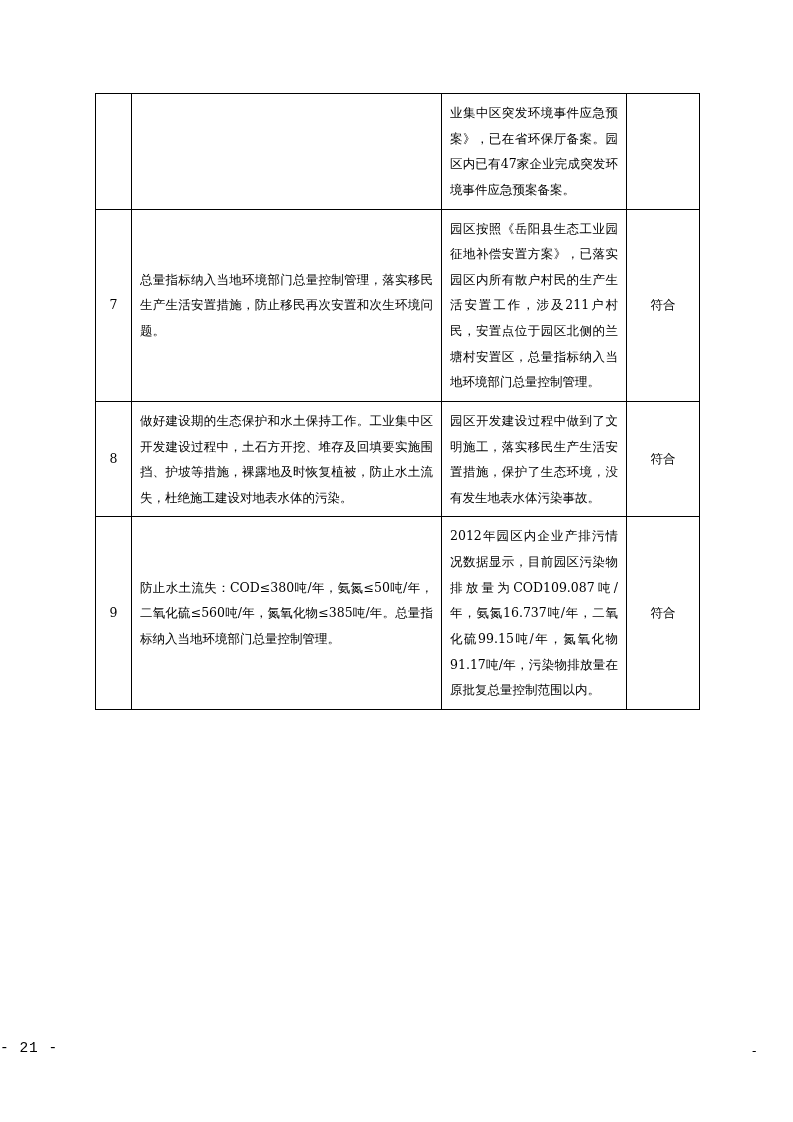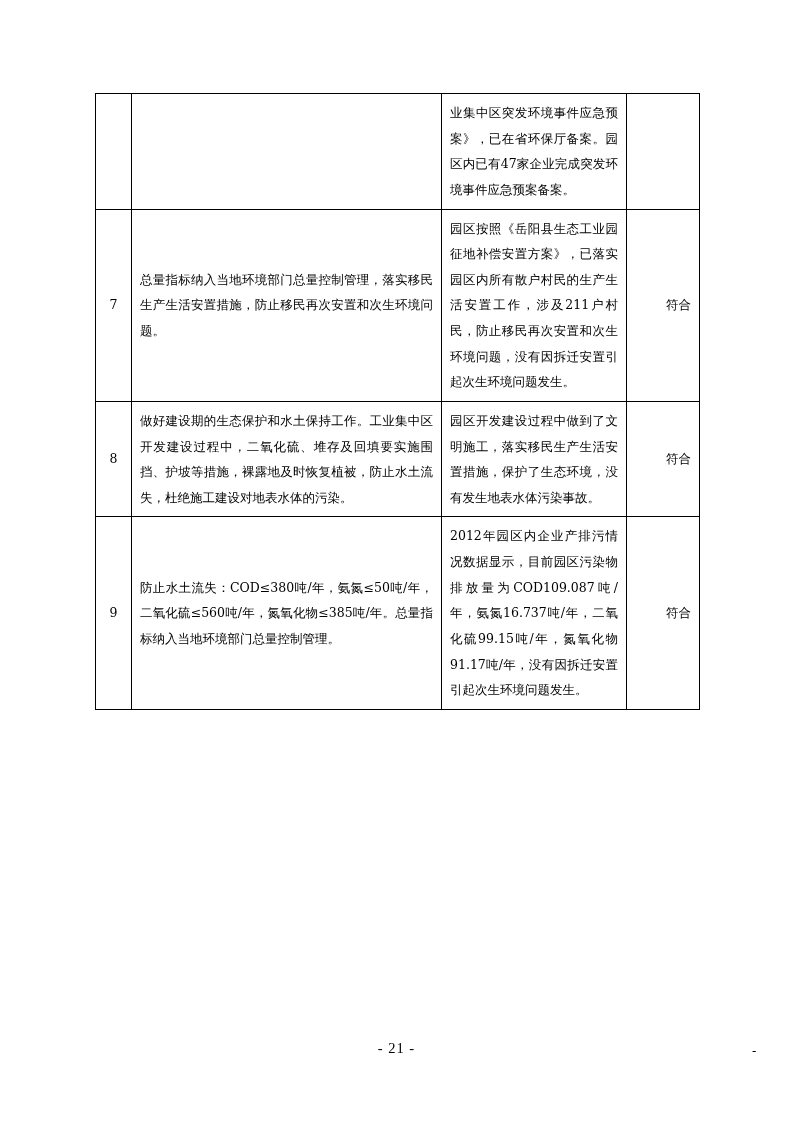--- a/index.html
+++ b/index.html
@@ -50,34 +50,34 @@
   }
   td.req {
     text-align: justify;
     text-justify: inter-ideograph;
   }
   td.stat {
     text-align: justify;
     text-justify: inter-ideograph;
   }
   td.ok {
-    text-align: right;
+    text-align: center;
     vertical-align: middle;
     font-size: 12.5px;
   }
   td.empty {
     padding: 0;
   }
   .footer {
     position: absolute;
     left: 0;
     top: 1040px;
     width: 793px;
-    text-align: center;
-    font-family: Liberation Serif, serif;
+    text-align: left;
+    font-family: Liberation Mono, monospace;
     font-size: 14.5px;
     letter-spacing: 1px;
   }
   .edge-mark {
     position: absolute;
     left: 752px;
     top: 1043px;
     font-family: "DejaVu Serif", "Liberation Serif", serif;
     font-size: 13px;
     color: #000000;
@@ -98,33 +98,33 @@
     <tbody>
       <tr>
         <td class="num empty"></td>
         <td class="req empty"></td>
         <td class="stat">业集中区突发环境事件应急预案》，已在省环保厅备案。园区内已有47家企业完成突发环境事件应急预案备案。</td>
         <td class="ok empty"></td>
       </tr>
       <tr>
         <td class="num">7</td>
         <td class="req">总量指标纳入当地环境部门总量控制管理，落实移民生产生活安置措施，防止移民再次安置和次生环境问题。</td>
-        <td class="stat">园区按照《岳阳县生态工业园征地补偿安置方案》，已落实园区内所有散户村民的生产生活安置工作，涉及211户村民，防止移民再次安置和次生环境问题，没有因拆迁安置引起次生环境问题发生。</td>
+        <td class="stat">园区按照《岳阳县生态工业园征地补偿安置方案》，已落实园区内所有散户村民的生产生活安置工作，涉及211户村民，安置点位于园区北侧的兰塘村安置区，总量指标纳入当地环境部门总量控制管理。</td>
         <td class="ok">符合</td>
       </tr>
       <tr>
         <td class="num">8</td>
-        <td class="req">做好建设期的生态保护和水土保持工作。工业集中区开发建设过程中，二氧化硫、堆存及回填要实施围挡、护坡等措施，裸露地及时恢复植被，防止水土流失，杜绝施工建设对地表水体的污染。</td>
+        <td class="req">做好建设期的生态保护和水土保持工作。工业集中区开发建设过程中，土石方开挖、堆存及回填要实施围挡、护坡等措施，裸露地及时恢复植被，防止水土流失，杜绝施工建设对地表水体的污染。</td>
         <td class="stat">园区开发建设过程中做到了文明施工，落实移民生产生活安置措施，保护了生态环境，没有发生地表水体污染事故。</td>
         <td class="ok">符合</td>
       </tr>
       <tr>
         <td class="num">9</td>
         <td class="req">防止水土流失：COD≤380吨/年，氨氮≤50吨/年，二氧化硫≤560吨/年，氮氧化物≤385吨/年。总量指标纳入当地环境部门总量控制管理。</td>
-        <td class="stat">2012年园区内企业产排污情况数据显示，目前园区污染物排放量为COD109.087吨/年，氨氮16.737吨/年，二氧化硫99.15吨/年，氮氧化物91.17吨/年，没有因拆迁安置引起次生环境问题发生。</td>
+        <td class="stat">2012年园区内企业产排污情况数据显示，目前园区污染物排放量为COD109.087吨/年，氨氮16.737吨/年，二氧化硫99.15吨/年，氮氧化物91.17吨/年，污染物排放量在原批复总量控制范围以内。</td>
         <td class="ok">符合</td>
       </tr>
     </tbody>
   </table>
 
   <div class="footer">- 21 -</div>
   <div class="edge-mark">-</div>
 
 </div>
 

